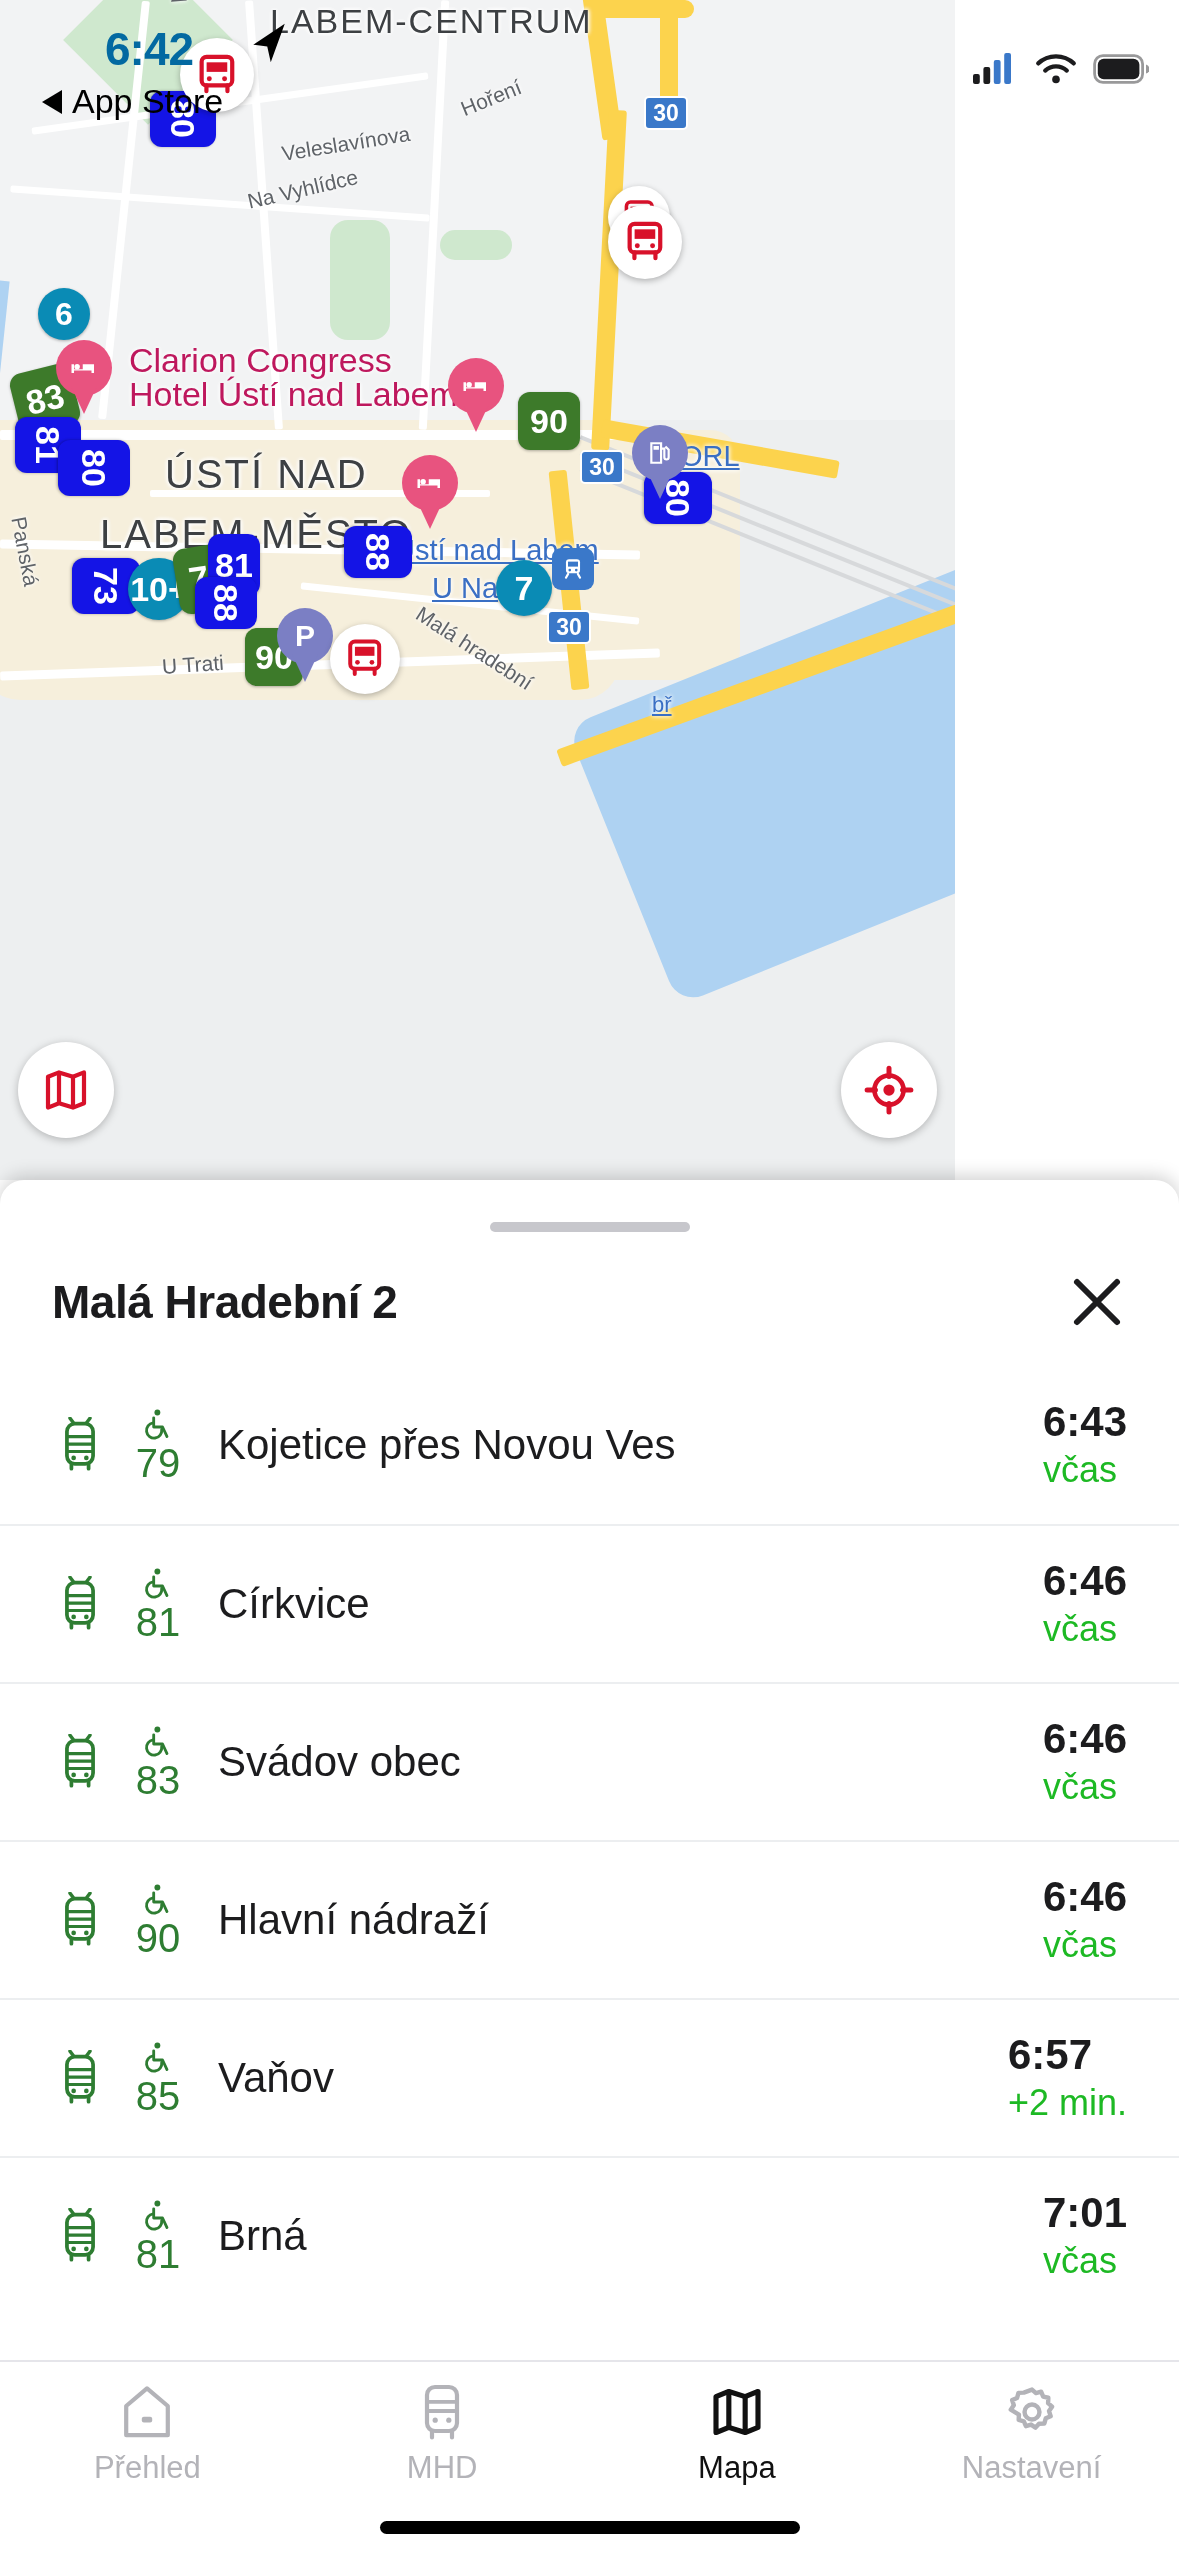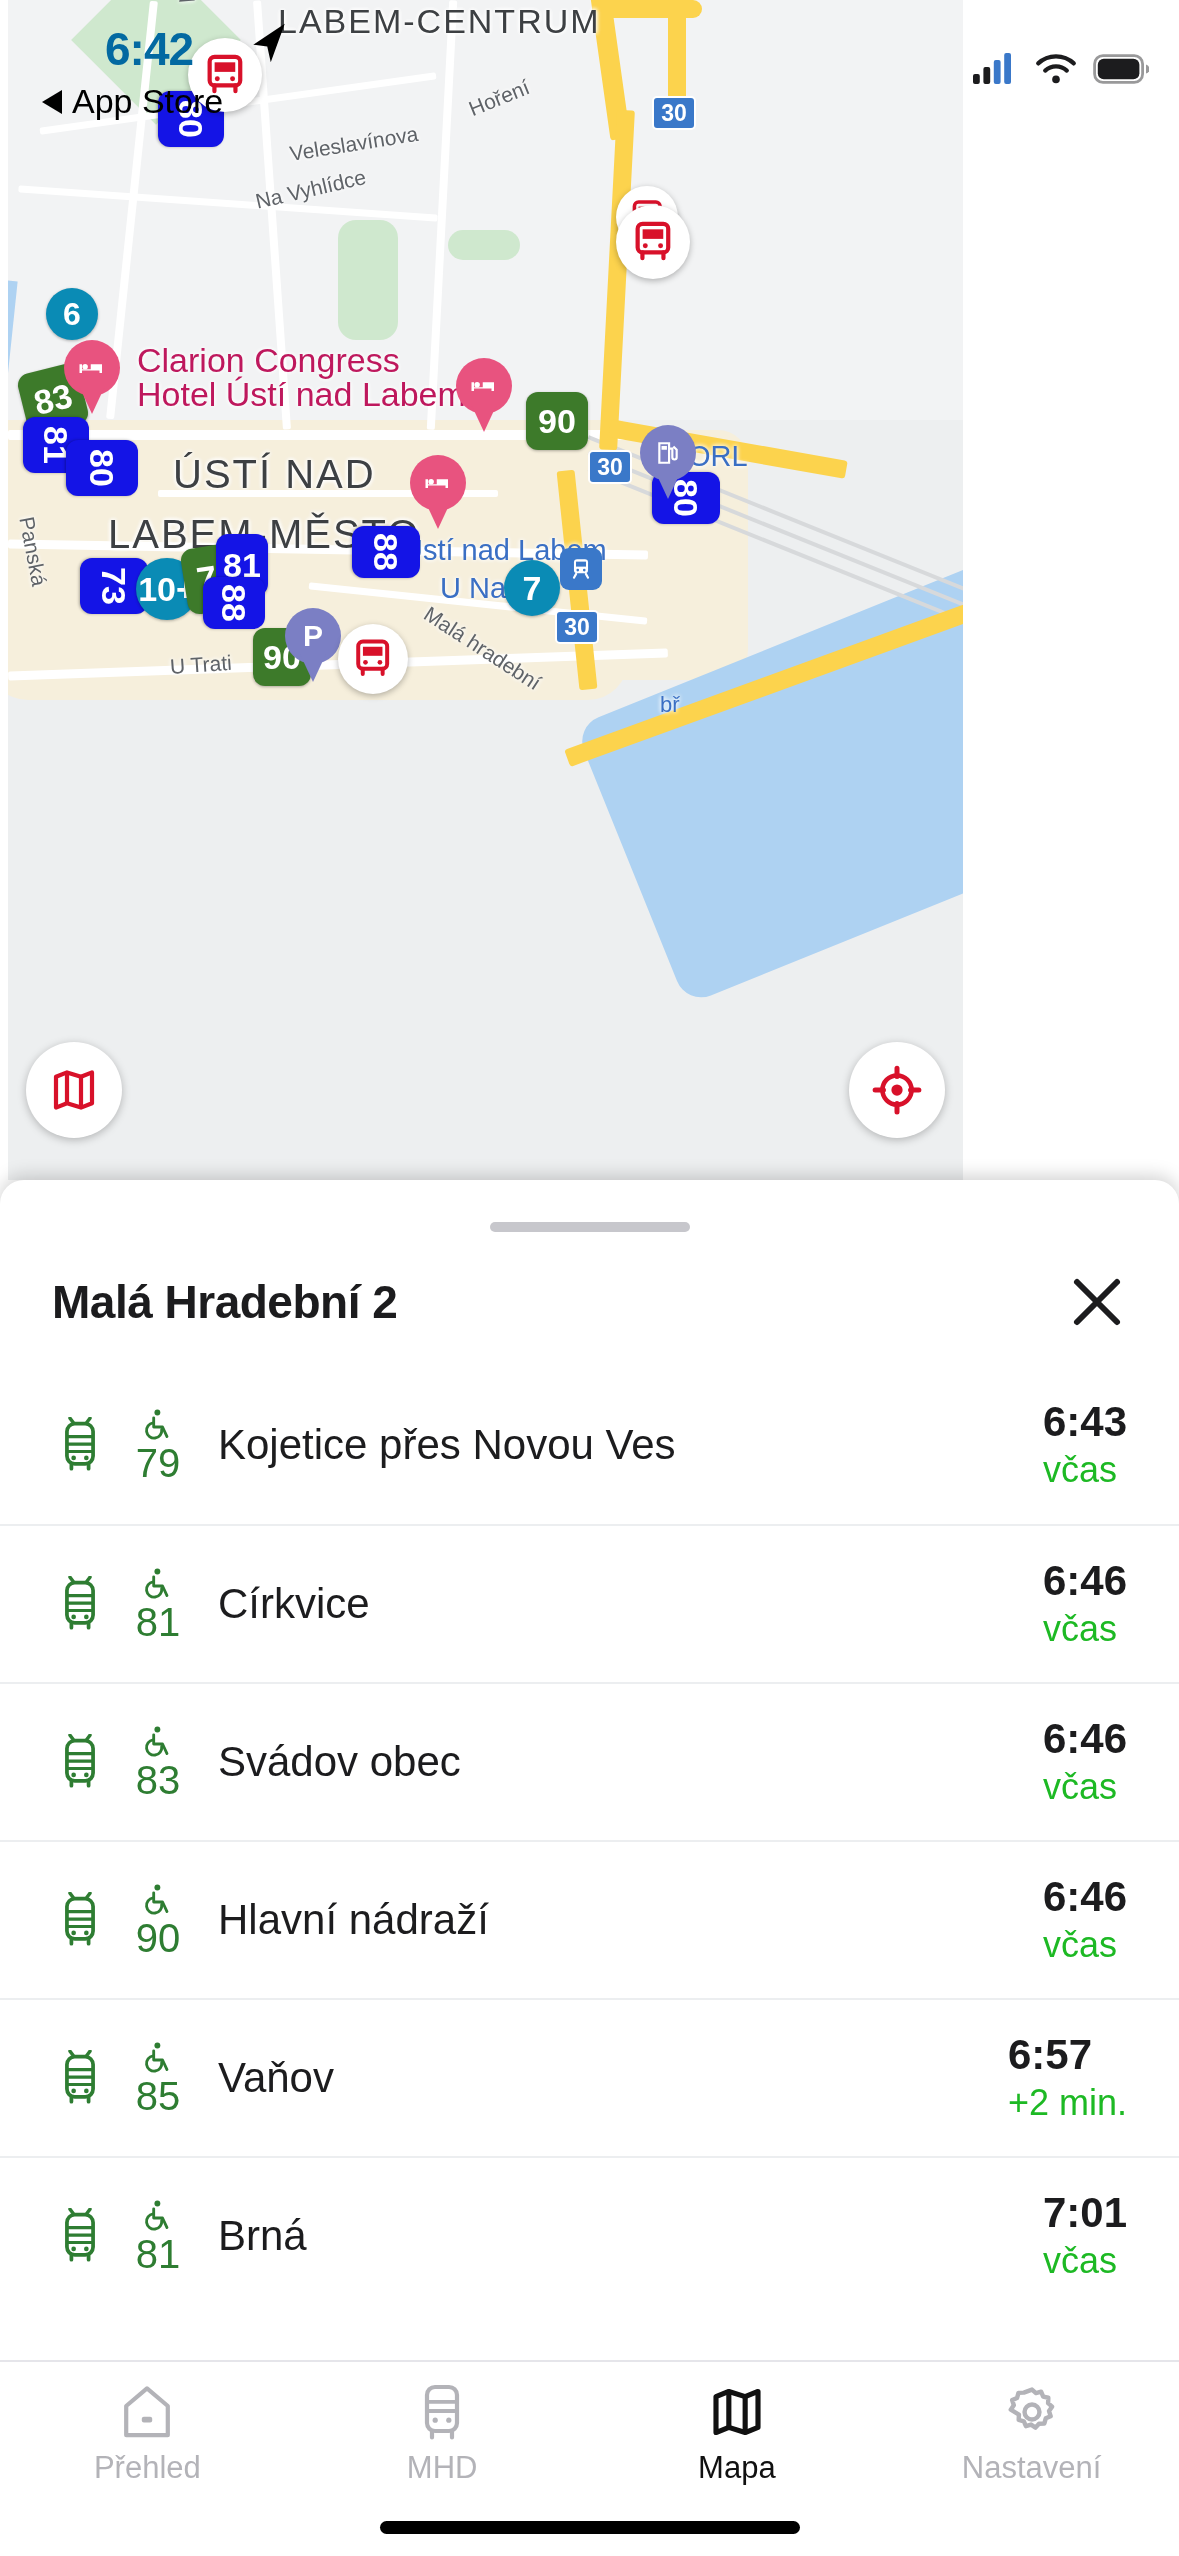--- a/index.html
+++ b/index.html
@@ -6,21 +6,21 @@
   html,body { width:1179px; height:2556px; }
   body {
     font-family:"Liberation Sans", sans-serif;
     background:#ffffff;
     overflow:hidden;
     position:relative;
   }
 
   
   #map-area{
-    position:absolute; left:8px; top:0; width:955px; height:1180px;
+    position:absolute; left:0; top:0; width:955px; height:1180px;
     background:#edeff0;
     overflow:hidden;
   }
   .landmass{position:absolute;background:#f2f3f4;}
   .builtup{position:absolute;background:#f6efdc;}
   .park{position:absolute;background:#cfe8ce;}
   .water{position:absolute;background:#aed2f2;}
   .road{position:absolute;background:#ffffff;border-radius:2px;}
   .hwy{position:absolute;background:#fcd34d;border-radius:3px;}
   .rail{position:absolute;background:#d7d9db;}
@@ -33,20 +33,21 @@
     text-shadow:0 0 5px #fff,0 0 5px #fff,0 0 4px #fff;
     pointer-events:none;
   }
   .streetlabel{
     position:absolute;color:#5f6368;font-size:21px;white-space:nowrap;
     text-shadow:0 0 5px #fff,0 0 4px #fff;
   }
   .bluelabel{
     position:absolute;color:#3a6fc4;white-space:nowrap;
     text-shadow:0 0 5px #fff,0 0 4px #fff;
+    text-decoration:underline;
   }
   .poilabel{
     position:absolute;color:#be185d;font-size:34px;line-height:32px;white-space:nowrap;
     text-shadow:0 0 5px #fff,0 0 4px #fff;
     margin-left:25px;
   }
 
   
   .badge{
     position:absolute;display:flex;align-items:center;justify-content:center;

